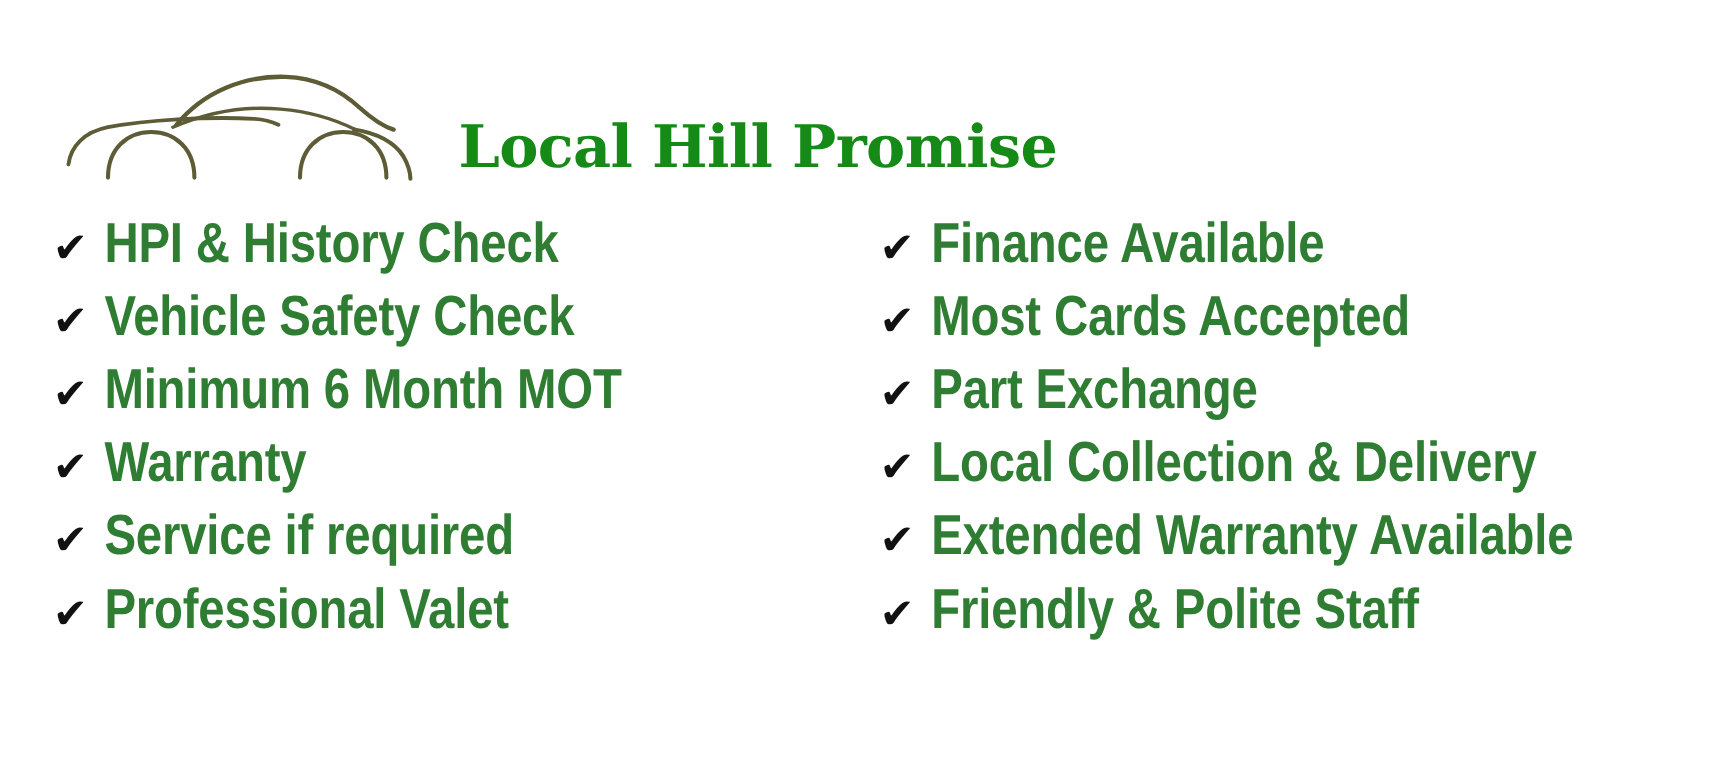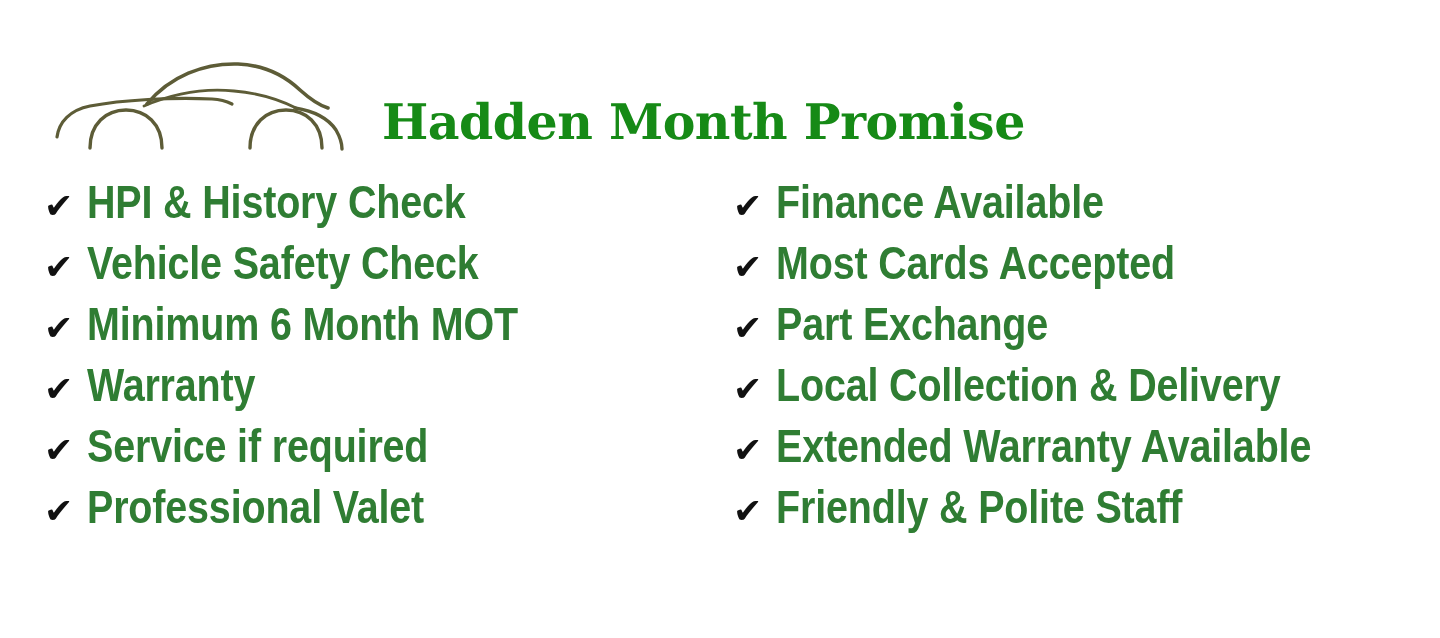--- a/index.html
+++ b/index.html
@@ -126,21 +126,21 @@
         <path d="M92 54 C120 42 152 36 182 39 C206 41 226 47 244 56" stroke-width="2.8"></path>
 
         <path d="M243 56 C262 59 276 66 284 78 C288 85 290 92 290 97" stroke-width="3.4"></path>
 
         <path d="M38 96 C38 72 54 58 74 58 C94 58 110 72 110 96" stroke-width="3.4"></path>
 
         <path d="M198 96 C198 72 214 58 234 58 C254 58 270 72 270 96" stroke-width="3.4"></path>
       </svg>
     </div>
 
-    <h1 class="banner-title">Hadden Month Promise</h1>
+    <h1 class="banner-title">Local Hill Promise</h1>
   </div>
 
   <div class="promise-columns">
 
     <div class="promise-column left">
       <ul class="promise-list">
         <li class="promise-item">
           <span class="check-icon">✔</span>
           <span class="promise-label">HPI &amp; History Check</span>
         </li>

